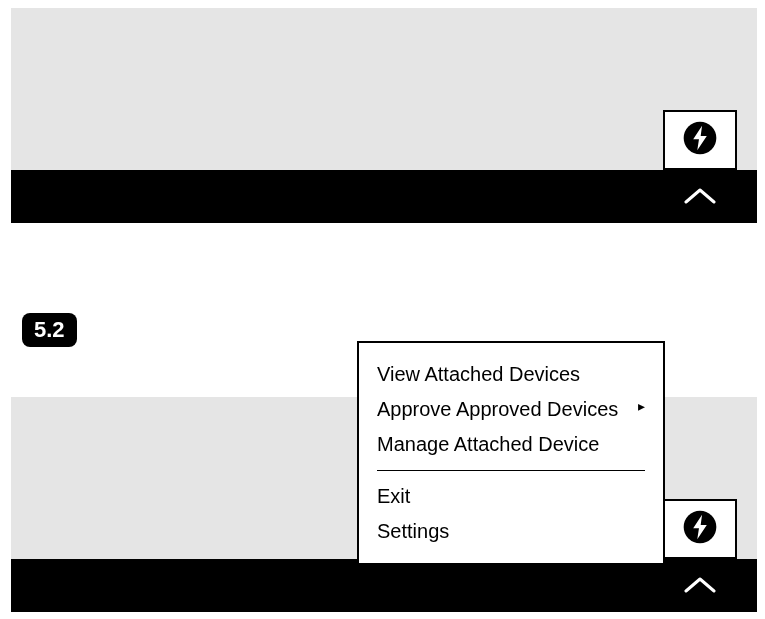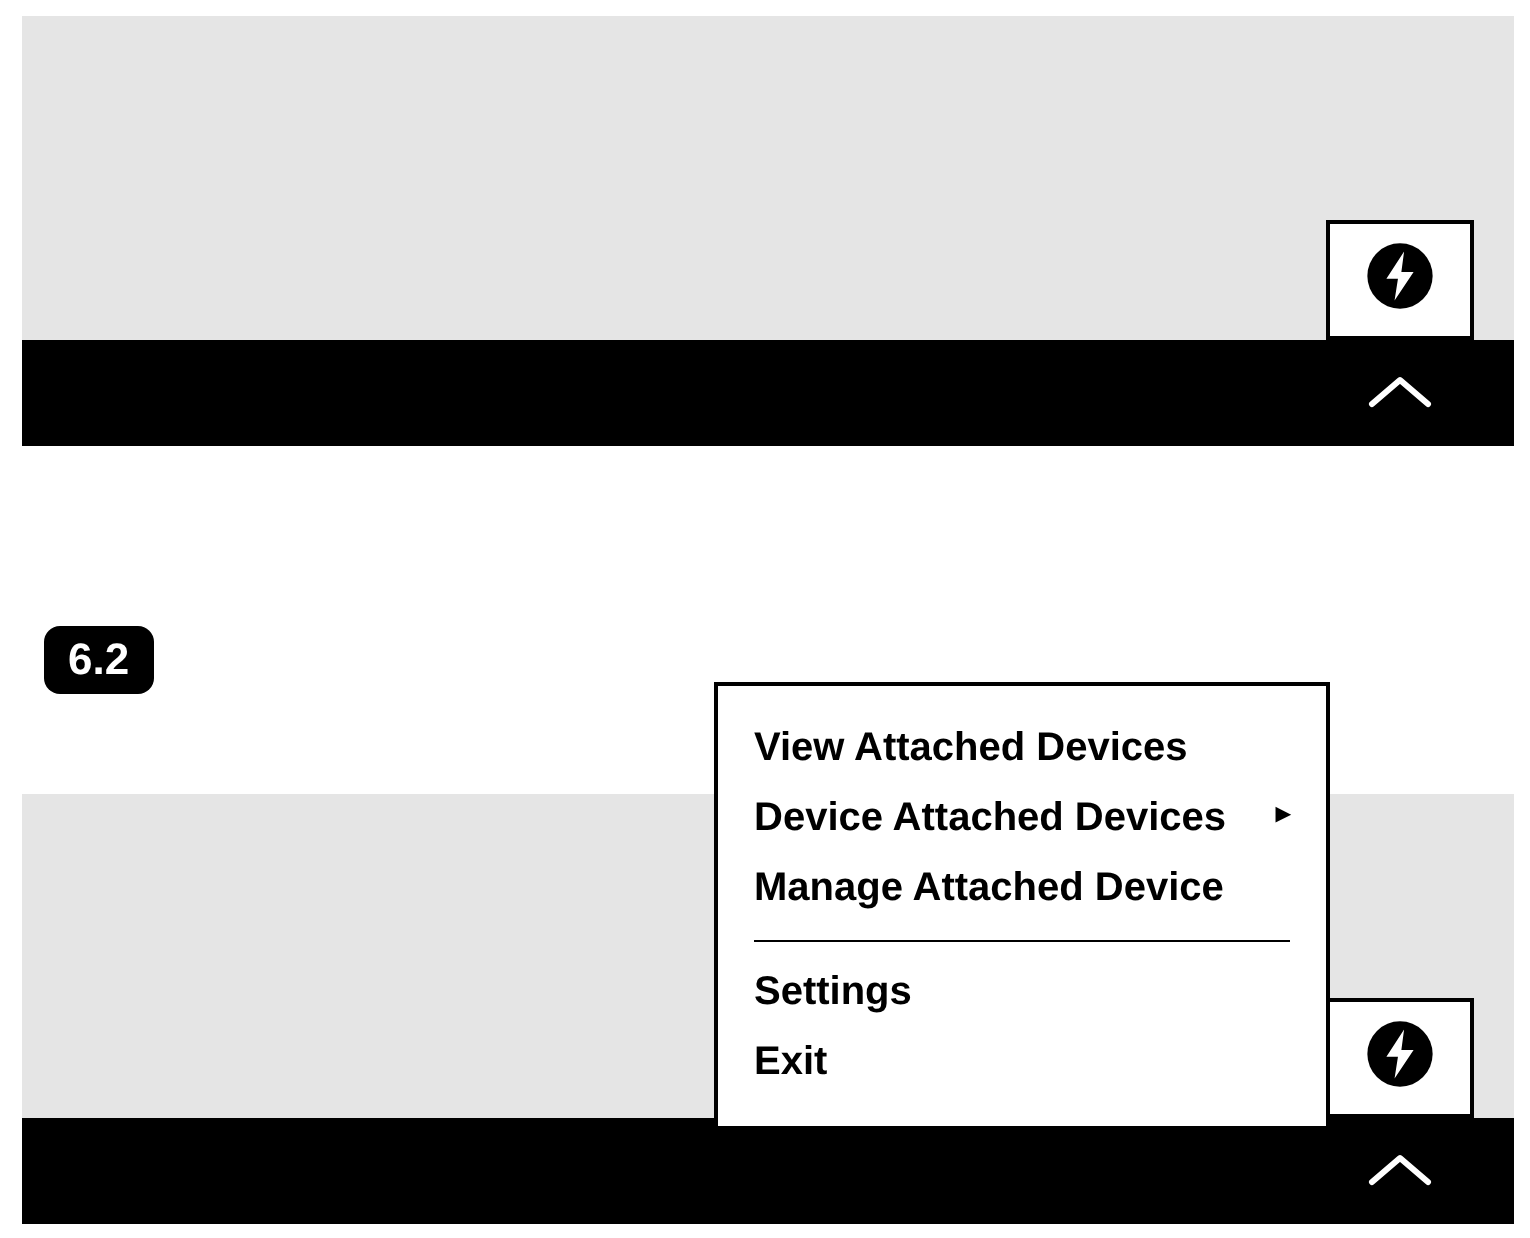--- a/index.html
+++ b/index.html
@@ -105,21 +105,21 @@
       left: 357px;
       top: 341px;
       width: 308px;
       background: #ffffff;
       border: 2px solid #000000;
       padding: 14px 0;
     }
     .menu-item {
       padding: 6px 18px;
       font-size: 20px;
-      font-weight: bold;
+      font-weight: normal;
       color: #000000;
       cursor: pointer;
       display: flex;
       align-items: flex-start;
       justify-content: space-between;
     }
     .menu-divider {
       border: none;
       border-top: 1px solid #000000;
       margin: 8px 18px;
@@ -144,21 +144,21 @@
     </svg>
   </span>
 </div>
 
 <span class="chevron-up-top">
   <svg viewBox="0 0 32 16" width="32" height="16">
     <path d="M 2 14 L 16 2 L 30 14" stroke="#ffffff" stroke-width="3" fill="none" stroke-linecap="round" stroke-linejoin="round"></path>
   </svg>
 </span>
 
-<div class="step-badge">6.2</div>
+<div class="step-badge">5.2</div>
 
 <div class="section-bottom"></div>
 
 <div class="taskbar-bottom"></div>
 
 <div class="tray-button-bottom">
   <span>
     <svg class="thunderbolt-icon" viewBox="0 0 100 100">
       <circle cx="50" cy="50" r="48" fill="#000000"></circle>
       <path d="M 56 14 L 30 54 L 47 54 L 42 86 L 70 44 L 52 44 Z" fill="#ffffff"></path>
@@ -170,26 +170,26 @@
   <svg viewBox="0 0 32 16" width="32" height="16">
     <path d="M 2 14 L 16 2 L 30 14" stroke="#ffffff" stroke-width="3" fill="none" stroke-linecap="round" stroke-linejoin="round"></path>
   </svg>
 </span>
 
 <div class="context-menu">
   <div class="menu-item">
     <span>View Attached Devices</span>
   </div>
   <div class="menu-item">
-    <span>Device Attached Devices</span>
+    <span>Approve Approved Devices</span>
     <span class="submenu-arrow">▸</span>
   </div>
   <div class="menu-item">
     <span>Manage Attached Device</span>
   </div>
   <hr class="menu-divider">
   <div class="menu-item">
-    <span>Settings</span>
+    <span>Exit</span>
   </div>
   <div class="menu-item">
-    <span>Exit</span>
+    <span>Settings</span>
   </div>
 </div>
 
 </body></html>

